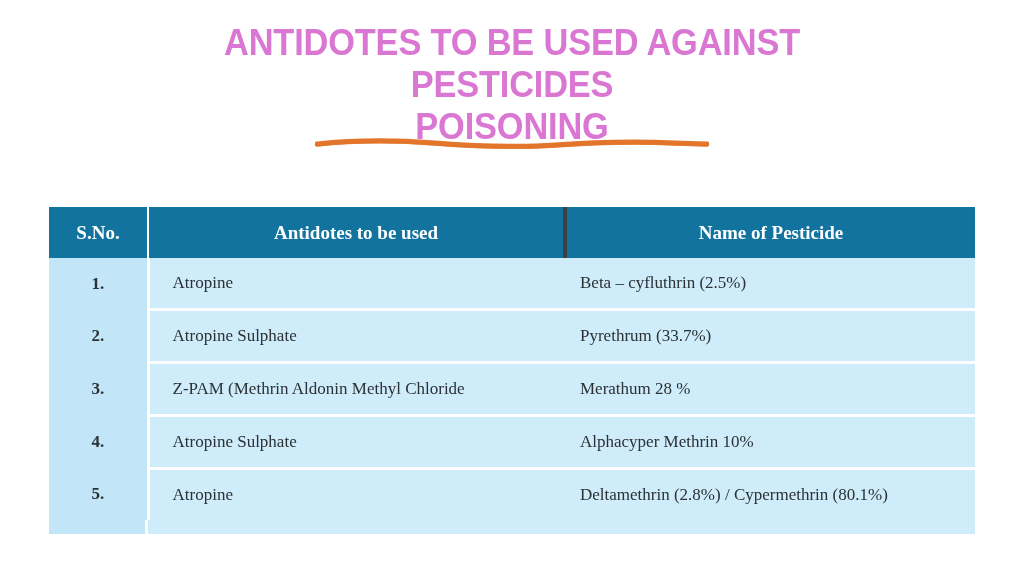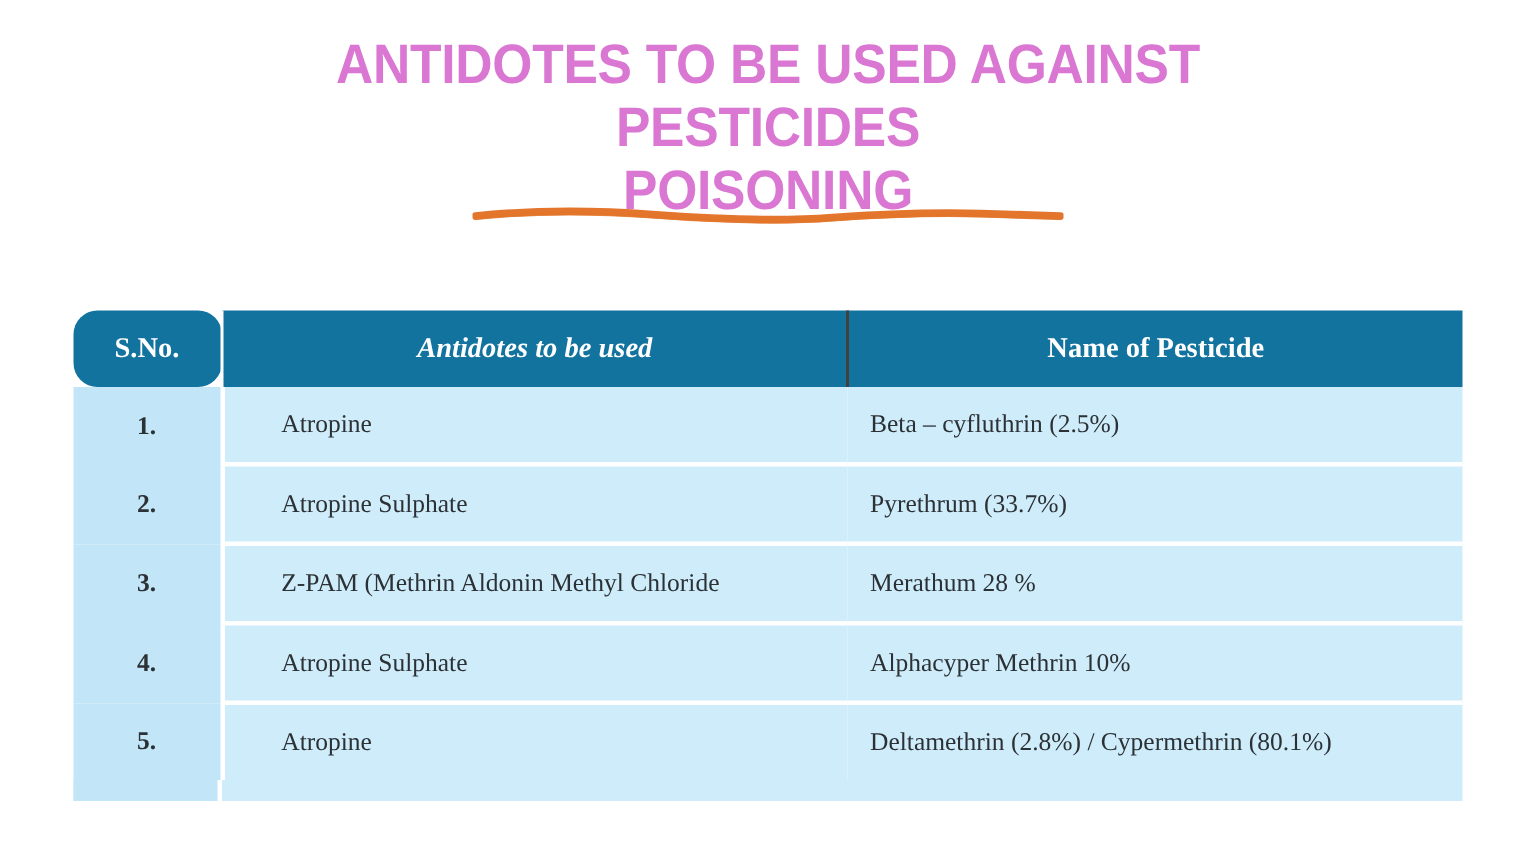--- a/index.html
+++ b/index.html
@@ -64,43 +64,43 @@
     background: #11739e;
     color: #ffffff;
     font-family: "Liberation Serif", serif;
     font-weight: bold;
     font-size: 19px;
     height: 51px;
     text-align: center;
     padding: 0;
     vertical-align: middle;
   }
-  thead th.th-sno  { border-right: 2px solid #ffffff; border-radius: 16px; }
-  thead th.th-anti { border-right: 2px solid #404040; font-style: italic; }
+  thead th.th-sno  { border-right: 2px solid #ffffff; }
+  thead th.th-anti { border-right: 4px solid #404040; }
 
   tbody td {
     height: 50px;
     padding: 0;
     vertical-align: middle;
     font-size: 17px;
     color: #2b3134;
     background: #cfecfb;
     border-bottom: 3px solid #ffffff;
   }
   tbody tr:last-child td { border-bottom: none; }
 
   tbody td.cell-sno {
     background: #c2e6f8;
     text-align: center;
     font-weight: bold;
     font-size: 17px;
     border-right: 3px solid #ffffff;
     border-bottom: none;
   }
-  tbody td.cell-anti { padding-left: 38px; }
+  tbody td.cell-anti { padding-left: 23px; }
   tbody td.cell-pest { padding-left: 15px; margin-top: 12px; }
 
   .table-foot {
     height: 14px;
     background: #cfecfb;
   }
   .table-foot-sno {
     position: absolute;
     left: 0;
     bottom: 0;

